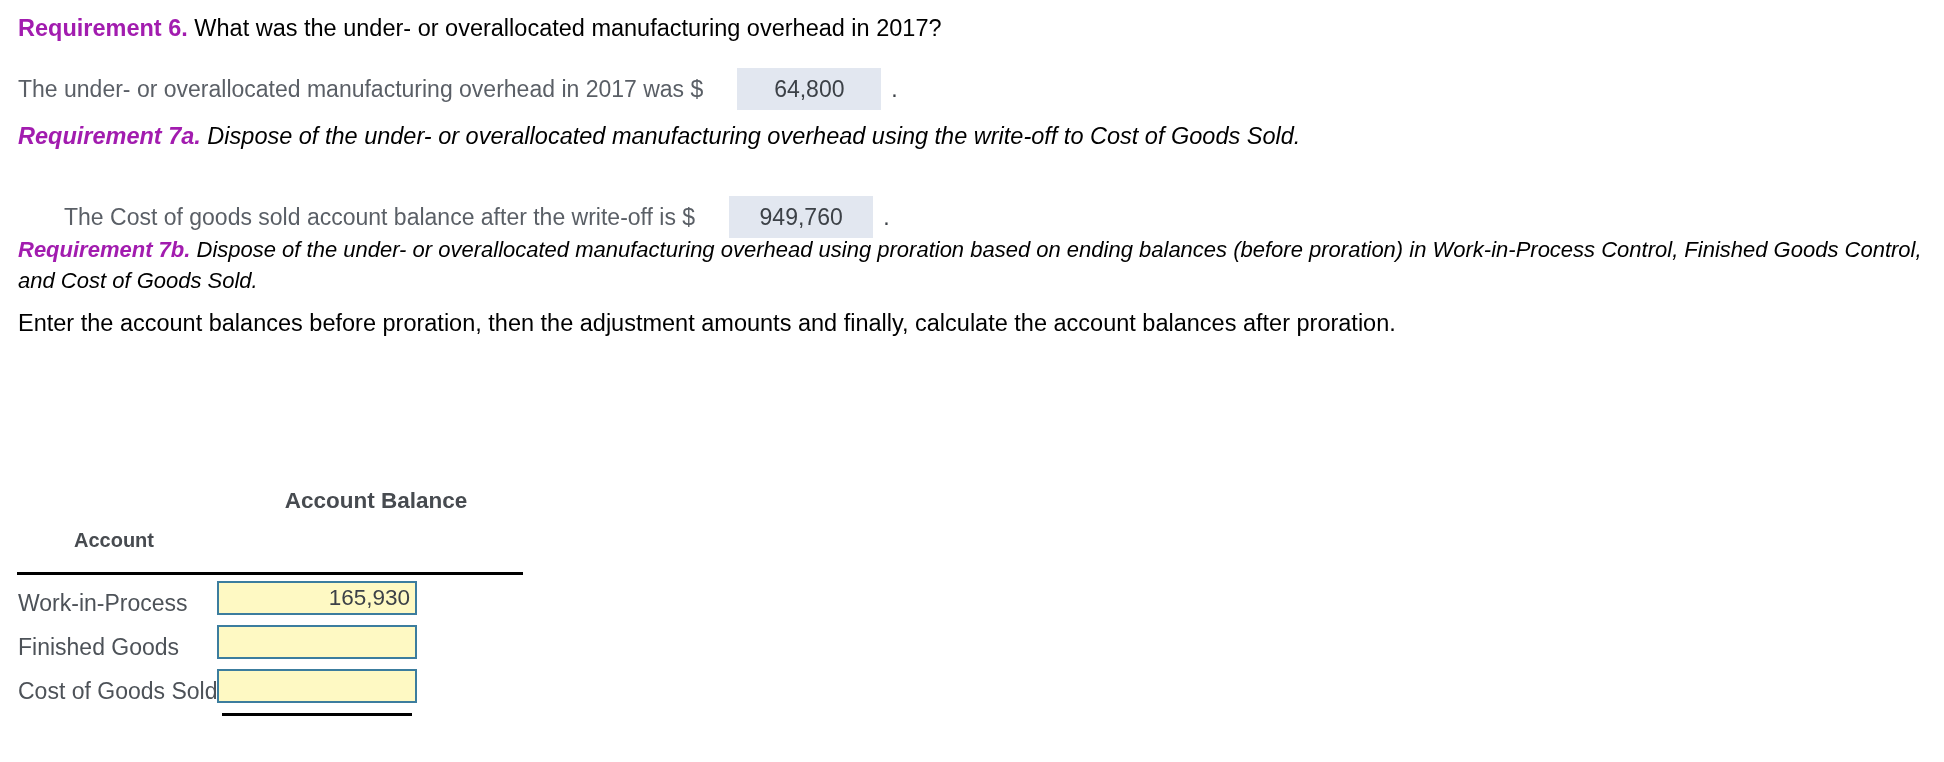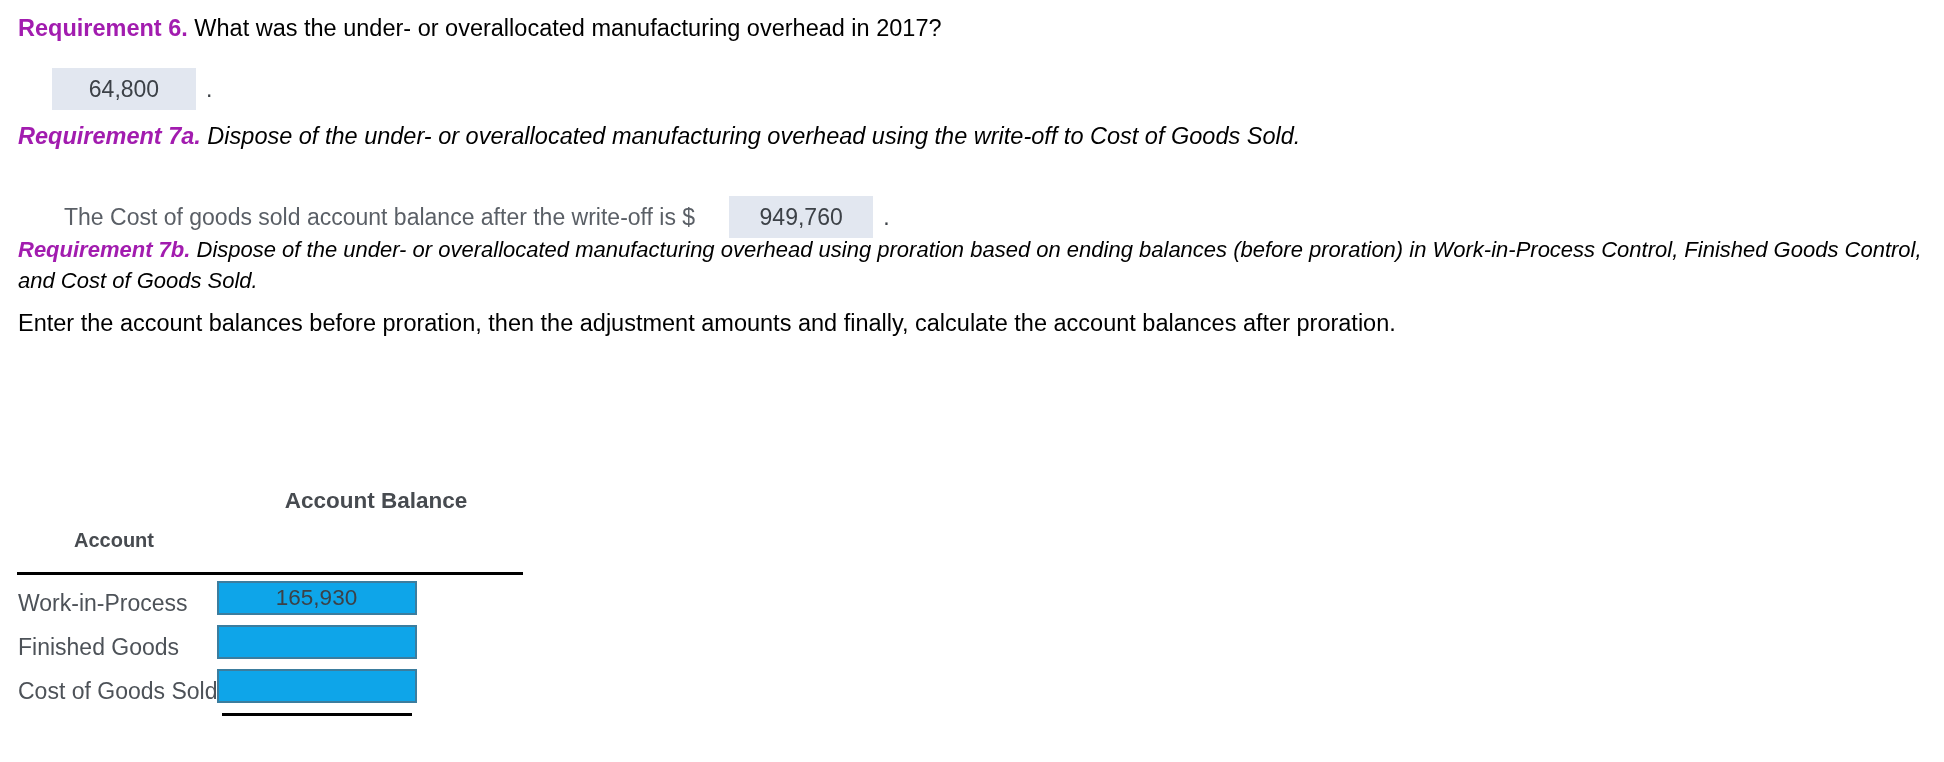--- a/index.html
+++ b/index.html
@@ -161,25 +161,25 @@
     white-space: nowrap;
   }
   .bt-input {
     position: absolute;
     left: 217px;
     top: 0px;
     width: 200px;
     height: 34px;
     box-sizing: border-box;
     border: 2px solid #3c7d9e;
-    background: #0ea5e9;
+    background: #fef9c3;
     font-family: "Liberation Sans", sans-serif;
     font-size: 22.5px;
     color: #3c4147;
-    text-align: center;
+    text-align: right;
     padding: 0 5px 0 4px;
     outline: none;
   }
   .bt-input::placeholder { color: transparent; }
 
   
   .subtotal-rule {
     position: absolute;
     left: 222px;
     top: 713px;
@@ -192,20 +192,21 @@
 </head>
 <body>
 
 <div class="page">
 
   <div class="req-line" style="top:13px;">
     <span class="req-label">Requirement 6.</span><span class="req-text"> What was the under- or overallocated manufacturing overhead in 2017?</span>
   </div>
 
   <div class="answer-row" style="top:68px;">
+    <span class="answer-prompt">The under- or overallocated manufacturing overhead in 2017 was $</span>
     <span class="answer-box">64,800</span>
     <span class="answer-period">.</span>
   </div>
 
   <div class="req-line" style="top:121px;font-style:italic;">
     <span class="req-label">Requirement 7a.</span><span class="req-text"> Dispose of the under- or overallocated manufacturing overhead using the write-off to Cost of Goods Sold.</span>
   </div>
 
   <div class="answer-row" style="top:196px;margin-left:46px;">
     <span class="answer-prompt">The Cost of goods sold account balance after the write-off is $</span>

